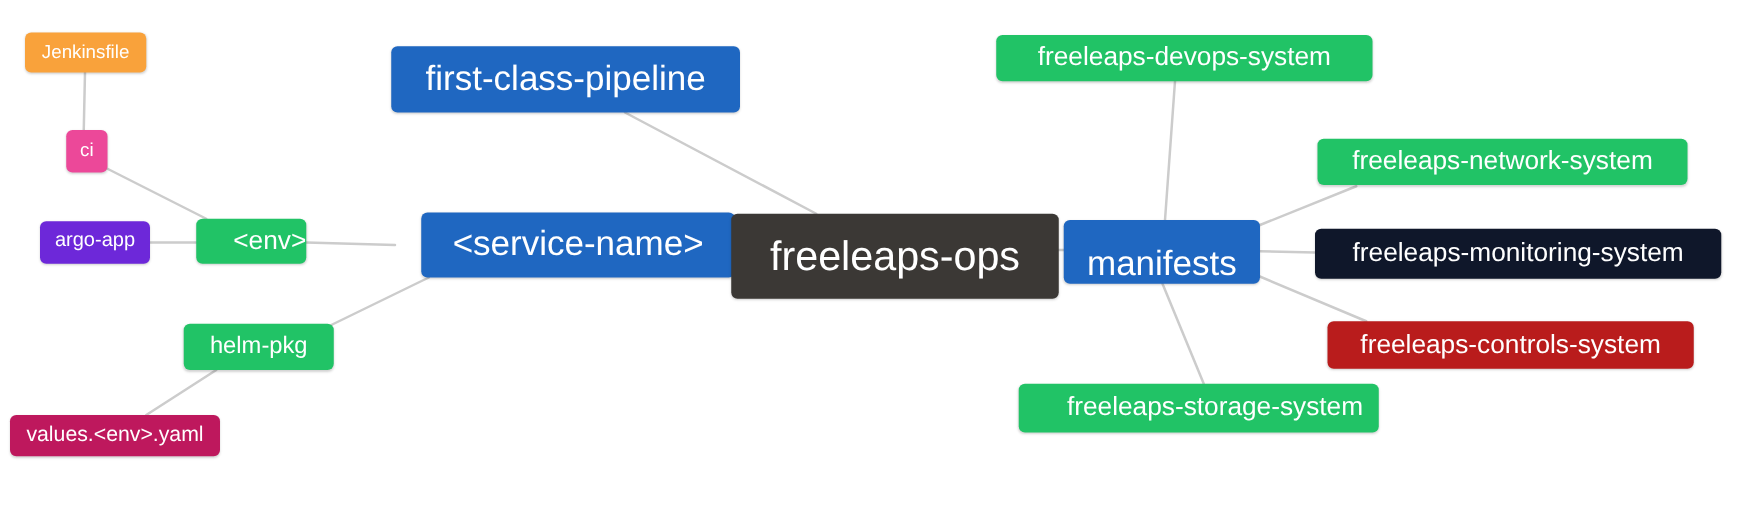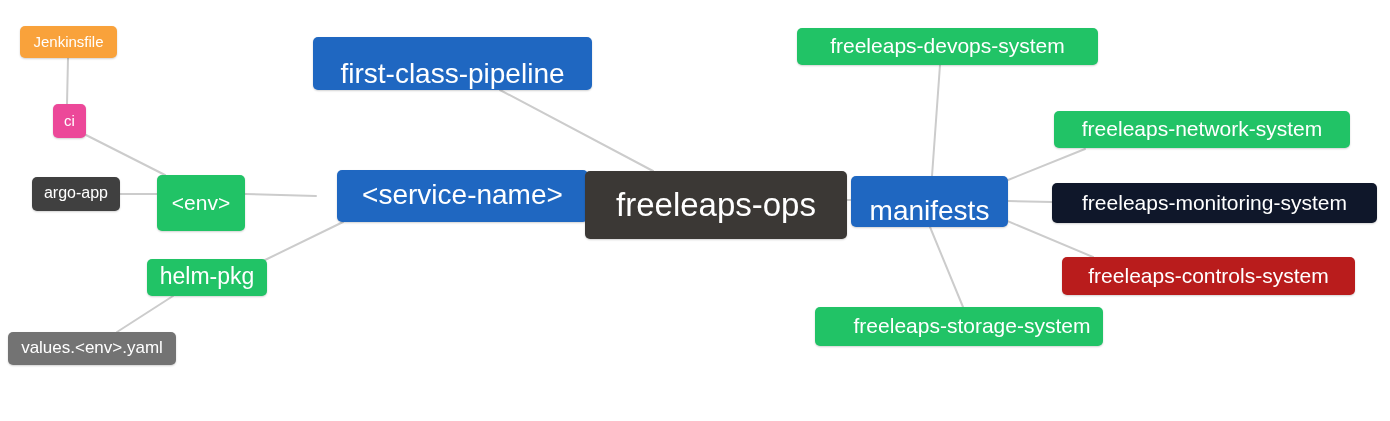--- a/index.html
+++ b/index.html
@@ -63,33 +63,33 @@
       <line x1="1005" y1="220" x2="1093" y2="257" stroke="#cccccc" stroke-width="2" stroke-linecap="round"></line>
       <line x1="930" y1="227" x2="963" y2="307" stroke="#cccccc" stroke-width="2" stroke-linecap="round"></line>
     </svg>
 
 <div class="node" style="left: 20px; top: 26px; width: 97px; height: 32px; background: rgb(249, 162, 59); font-size: 15px; color: rgb(255, 255, 255);">
       <span>Jenkinsfile</span>
     </div>
     <div class="node" style="left: 53px; top: 104px; width: 33px; height: 34px; background: #ec4899; font-size: 15px; color: rgb(255, 255, 255);">
       <span>ci</span>
     </div>
-    <div class="node" style="left: 32px; top: 177px; width: 88px; height: 34px; background: #404040; font-size: 16px; color: rgb(255, 255, 255);">
+    <div class="node" style="left: 32px; top: 177px; width: 88px; height: 34px; background: #6d28d9; font-size: 16px; color: rgb(255, 255, 255);">
       <span>argo-app</span>
     </div>
-    <div class="node" style="left: 157px; top: 175px; width: 88px; height: 56px; background: rgb(33, 195, 102); font-size: 21px; color: rgb(255, 255, 255);">
+    <div class="node" style="left: 157px; top: 175px; width: 88px; height: 36px; background: rgb(33, 195, 102); font-size: 21px; color: rgb(255, 255, 255); justify-content: flex-end;">
       <span>&lt;env&gt;</span>
     </div>
-    <div class="node" style="left: 147px; top: 259px; width: 120px; height: 37px; background: rgb(33, 195, 102); font-size: 23px; color: rgb(255, 255, 255);">
+    <div class="node" style="left: 147px; top: 259px; width: 120px; height: 37px; background: rgb(33, 195, 102); font-size: 19px; color: rgb(255, 255, 255);">
       <span>helm-pkg</span>
     </div>
-    <div class="node" style="left: 8px; top: 332px; width: 168px; height: 33px; background: #737373; font-size: 17px; color: rgb(255, 255, 255);">
+    <div class="node" style="left: 8px; top: 332px; width: 168px; height: 33px; background: #be185d; font-size: 17px; color: rgb(255, 255, 255);">
       <span>values.&lt;env&gt;.yaml</span>
     </div>
-    <div class="node" style="left: 313px; top: 37px; width: 279px; height: 53px; background: rgb(31, 103, 193); font-size: 28px; color: rgb(255, 255, 255); align-items: flex-end;">
+    <div class="node" style="left: 313px; top: 37px; width: 279px; height: 53px; background: rgb(31, 103, 193); font-size: 28px; color: rgb(255, 255, 255);">
       <span>first-class-pipeline</span>
     </div>
     <div class="node" style="left: 316px; top: 170px; width: 251px; height: 52px; background: rgb(31, 103, 193); font-size: 28px; color: rgb(255, 255, 255); margin-left: 21px;">
       <span>&lt;service-name&gt;</span>
     </div>
     <div class="node" style="left: 585px; top: 171px; width: 262px; height: 68px; background: rgb(59, 56, 53); font-size: 33px; color: rgb(255, 255, 255);">
       <span>freeleaps-ops</span>
     </div>
     <div class="node" style="left: 851px; top: 176px; width: 157px; height: 51px; background: rgb(31, 103, 193); font-size: 28px; color: rgb(255, 255, 255); align-items: flex-end;">
       <span>manifests</span>

